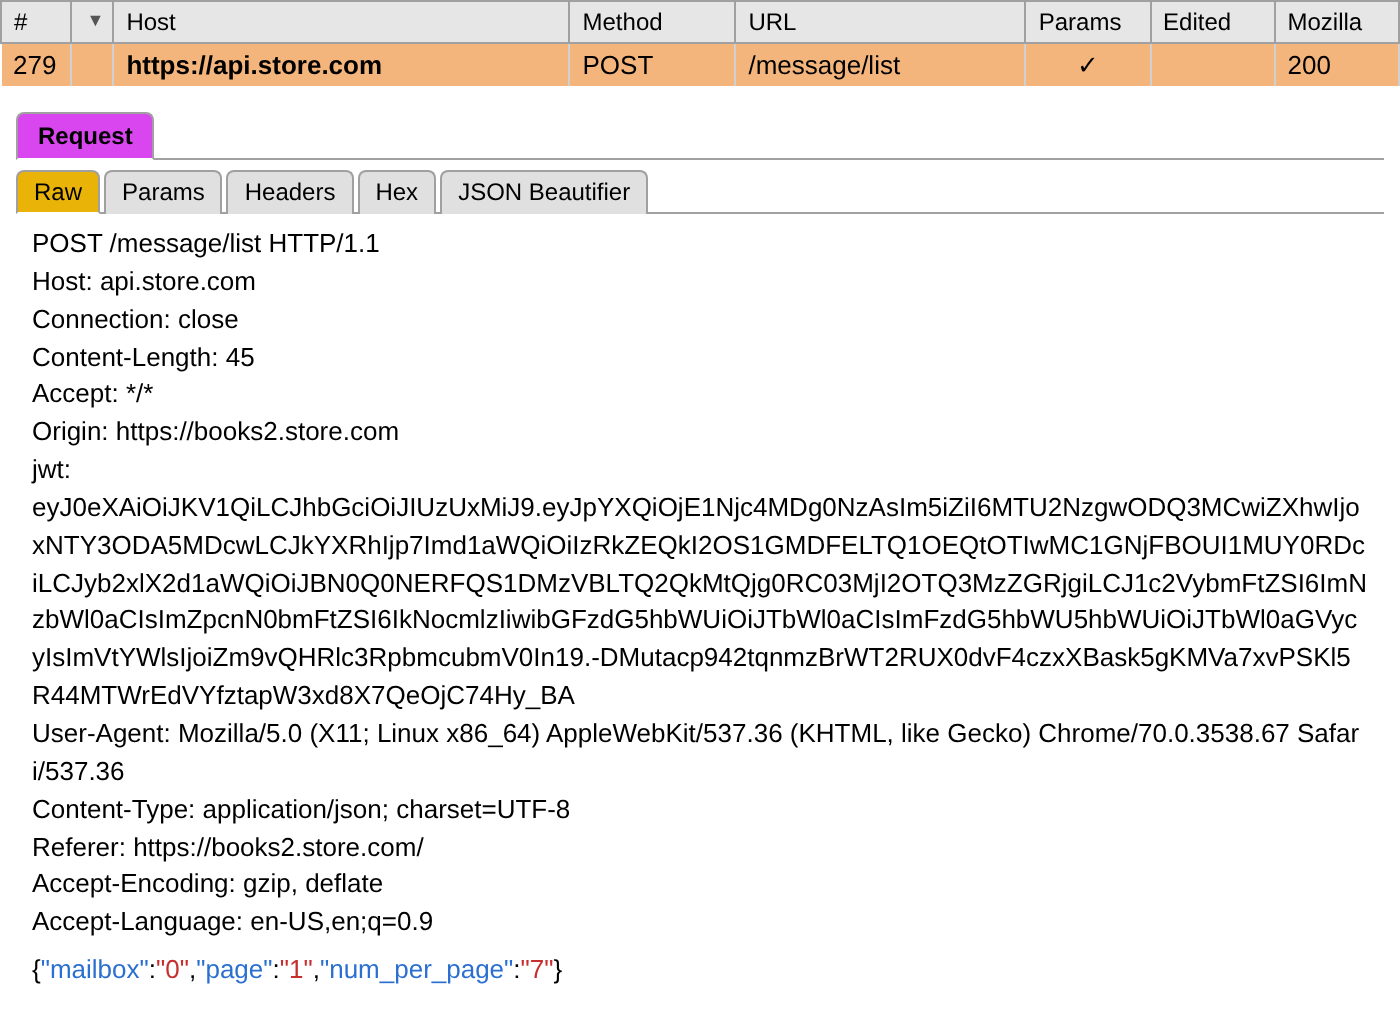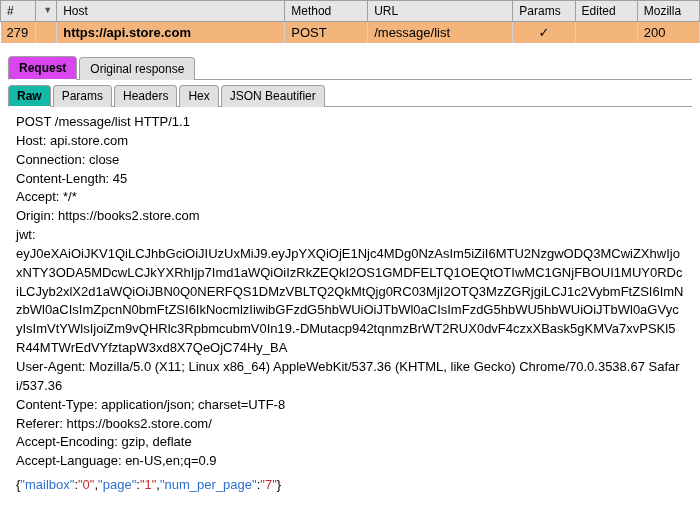--- a/index.html
+++ b/index.html
@@ -82,23 +82,23 @@
     border: 1px solid #a0a0a0;
     background: #e0e0e0;
     border-bottom: none;
     border-radius: 4px 4px 0 0;
     font-size: 12px;
     cursor: pointer;
     position: relative;
     top: 1px;
   }
   .inner-tabs .tab.active {
-    background: #14b8a6;
+    background: #eab308;
     border-bottom: 1px solid #fff;
-    font-weight: bold;
+    font-weight: normal;
   }
   .raw-body {
     padding: 6px 8px;
     font-size: 13px;
     line-height: 1.45;
     word-break: break-all;
     white-space: pre-wrap;
   }
   .json-body {
     padding: 0px 8px 6px 8px;
@@ -137,21 +137,20 @@
       <td class="col-params check">✓</td>
       <td class="col-edited"></td>
       <td class="col-status">200</td>
     </tr>
   </tbody>
 </table>
 
 <div class="tabs-outer">
   <div class="tabrow">
     <div class="tab active">Request</div>
-    <div class="tab">Original response</div>
   </div>
 
   <div class="inner-tabs">
     <div class="tab active">Raw</div>
     <div class="tab">Params</div>
     <div class="tab">Headers</div>
     <div class="tab">Hex</div>
     <div class="tab">JSON Beautifier</div>
   </div>
 

